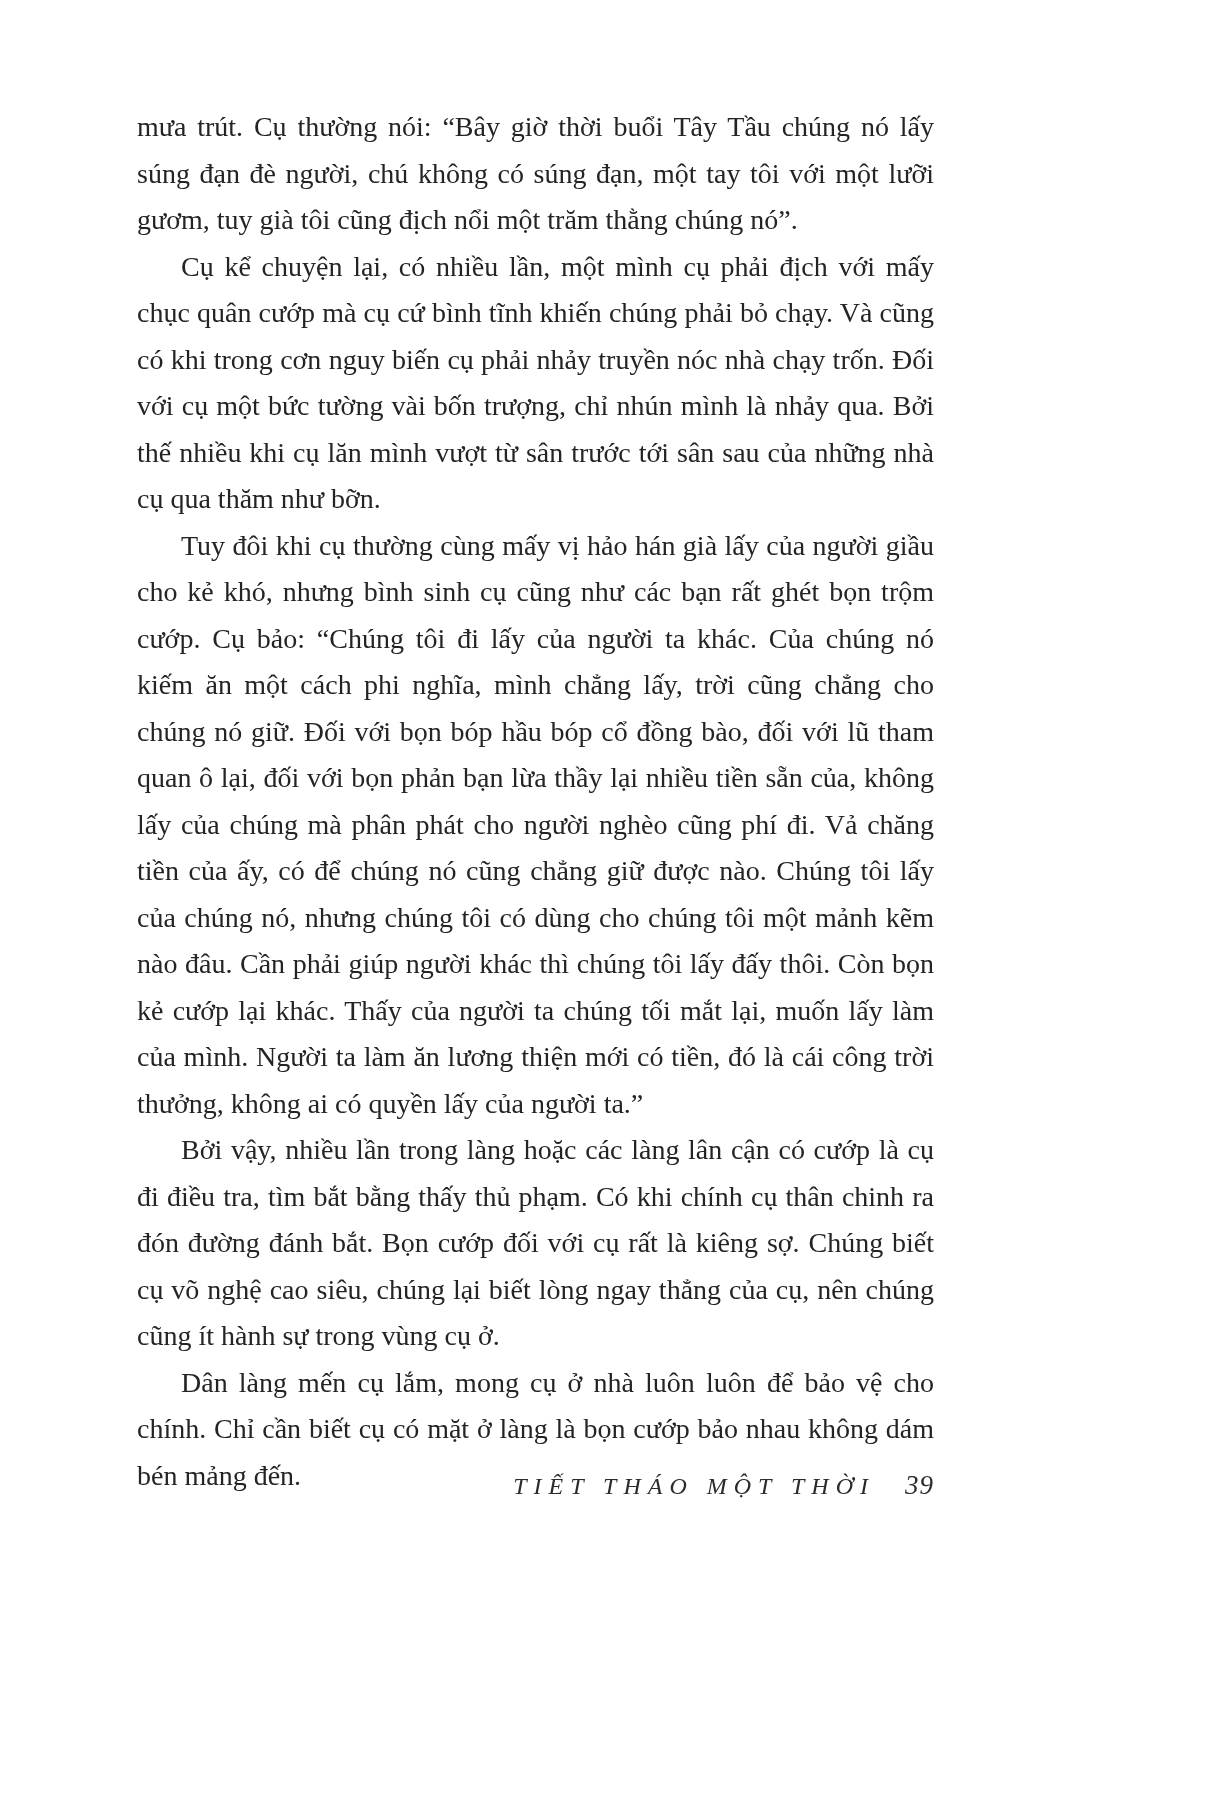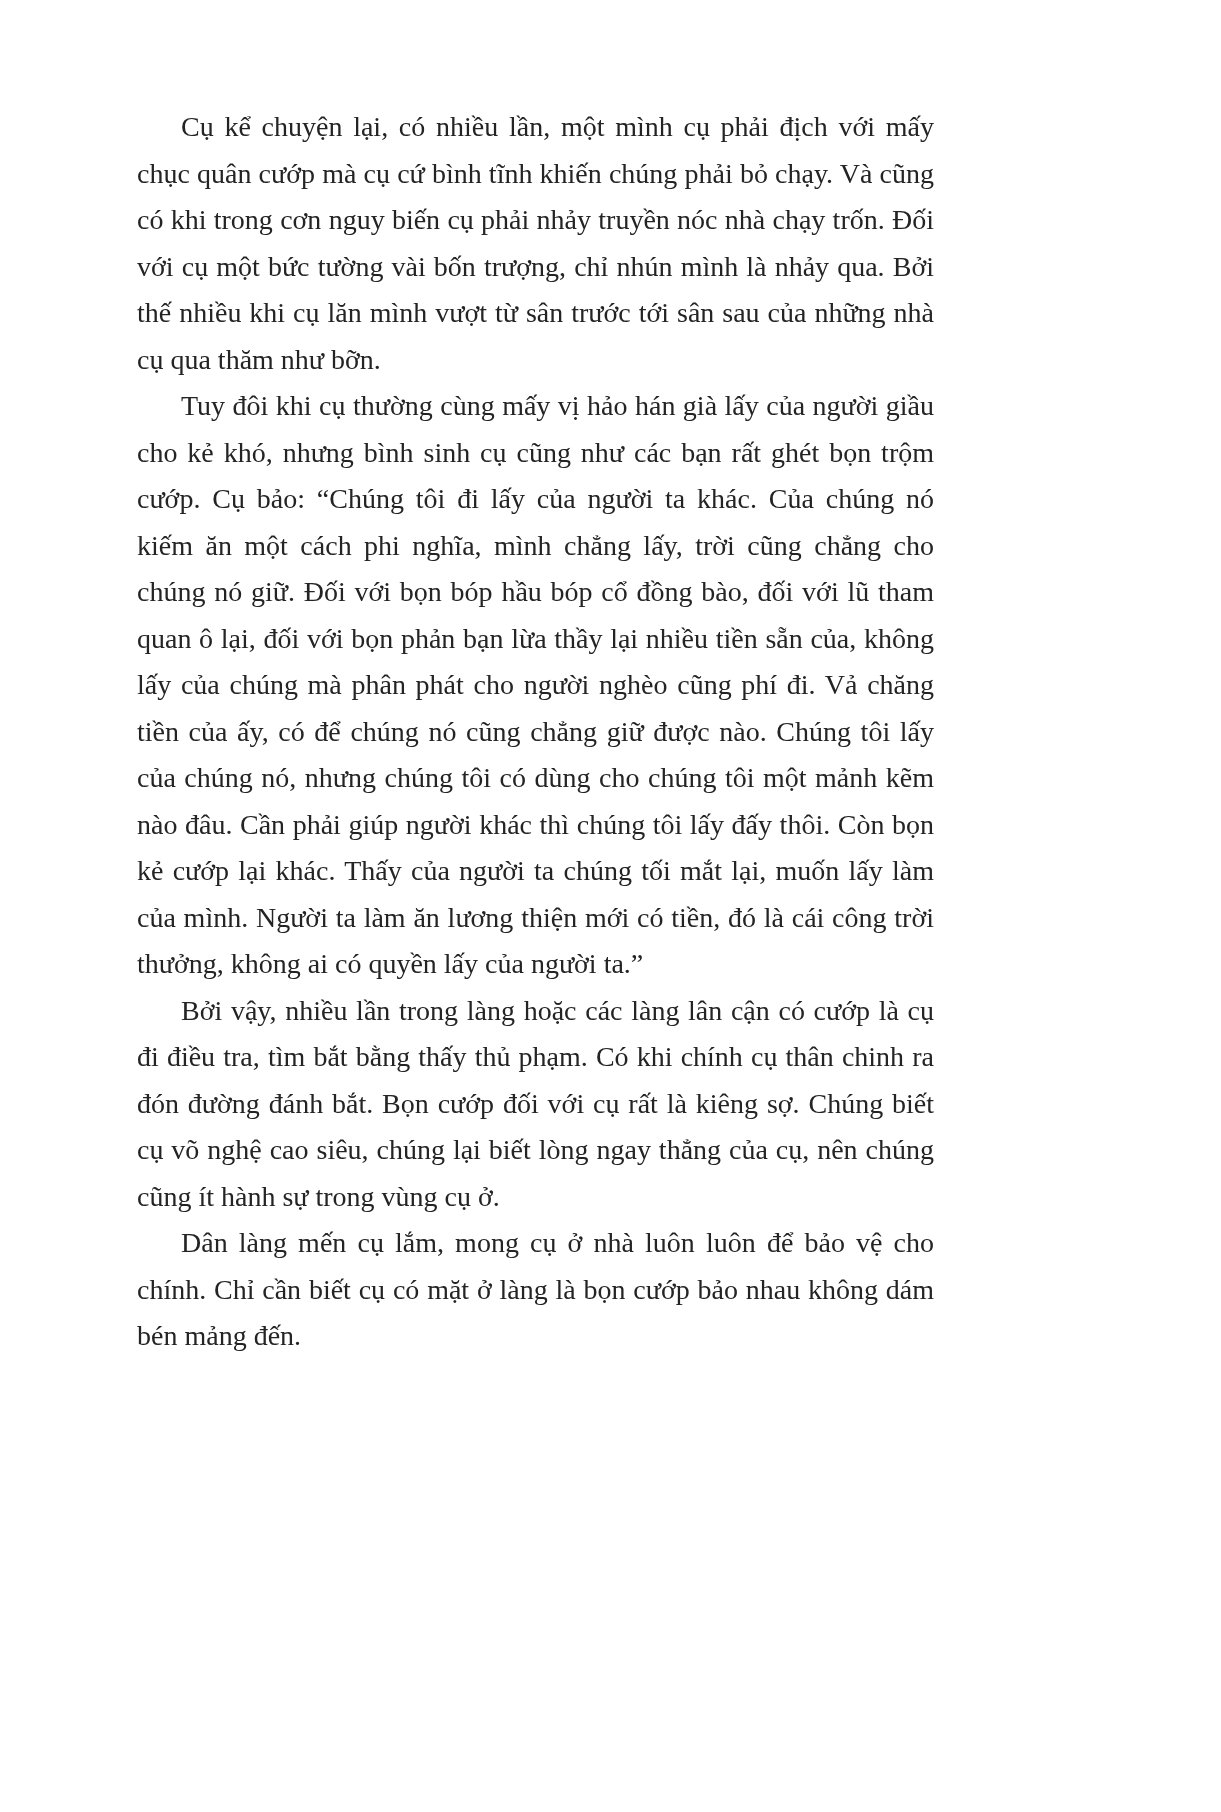--- a/index.html
+++ b/index.html
@@ -55,20 +55,25 @@
     letter-spacing: 1px;
     color: #2b2b2b;
   }
 </style>
 </head>
 <body>
 
 <div class="page">
 
   <div class="text-block">
+    <p class="para first">mưa trút. Cụ thường nói: “Bây giờ thời buổi Tây Tầu chúng nó lấy súng đạn đè người, chú không có súng đạn, một tay tôi với một lưỡi gươm, tuy già tôi cũng địch nổi một trăm thằng chúng nó”.</p>
     <p class="para">Cụ kể chuyện lại, có nhiều lần, một mình cụ phải địch với mấy chục quân cướp mà cụ cứ bình tĩnh khiến chúng phải bỏ chạy. Và cũng có khi trong cơn nguy biến cụ phải nhảy truyền nóc nhà chạy trốn. Đối với cụ một bức tường vài bốn trượng, chỉ nhún mình là nhảy qua. Bởi thế nhiều khi cụ lăn mình vượt từ sân trước tới sân sau của những nhà cụ qua thăm như bỡn.</p>
     <p class="para">Tuy đôi khi cụ thường cùng mấy vị hảo hán già lấy của người giầu cho kẻ khó, nhưng bình sinh cụ cũng như các bạn rất ghét bọn trộm cướp. Cụ bảo: “Chúng tôi đi lấy của người ta khác. Của chúng nó kiếm ăn một cách phi nghĩa, mình chẳng lấy, trời cũng chẳng cho chúng nó giữ. Đối với bọn bóp hầu bóp cổ đồng bào, đối với lũ tham quan ô lại, đối với bọn phản bạn lừa thầy lại nhiều tiền sẵn của, không lấy của chúng mà phân phát cho người nghèo cũng phí đi. Vả chăng tiền của ấy, có để chúng nó cũng chẳng giữ được nào. Chúng tôi lấy của chúng nó, nhưng chúng tôi có dùng cho chúng tôi một mảnh kẽm nào đâu. Cần phải giúp người khác thì chúng tôi lấy đấy thôi. Còn bọn kẻ cướp lại khác. Thấy của người ta chúng tối mắt lại, muốn lấy làm của mình. Người ta làm ăn lương thiện mới có tiền, đó là cái công trời thưởng, không ai có quyền lấy của người ta.”</p>
     <p class="para">Bởi vậy, nhiều lần trong làng hoặc các làng lân cận có cướp là cụ đi điều tra, tìm bắt bằng thấy thủ phạm. Có khi chính cụ thân chinh ra đón đường đánh bắt. Bọn cướp đối với cụ rất là kiêng sợ. Chúng biết cụ võ nghệ cao siêu, chúng lại biết lòng ngay thẳng của cụ, nên chúng cũng ít hành sự trong vùng cụ ở.</p>
     <p class="para">Dân làng mến cụ lắm, mong cụ ở nhà luôn luôn để bảo vệ cho chính. Chỉ cần biết cụ có mặt ở làng là bọn cướp bảo nhau không dám bén mảng đến.</p>
   </div>
 
+  <div class="page-footer">
+    <span class="footer-title">TIẾT THÁO MỘT THỜI</span>
+    <span class="footer-page">39</span>
+  </div>
 
 </div>
 
 </body></html>

